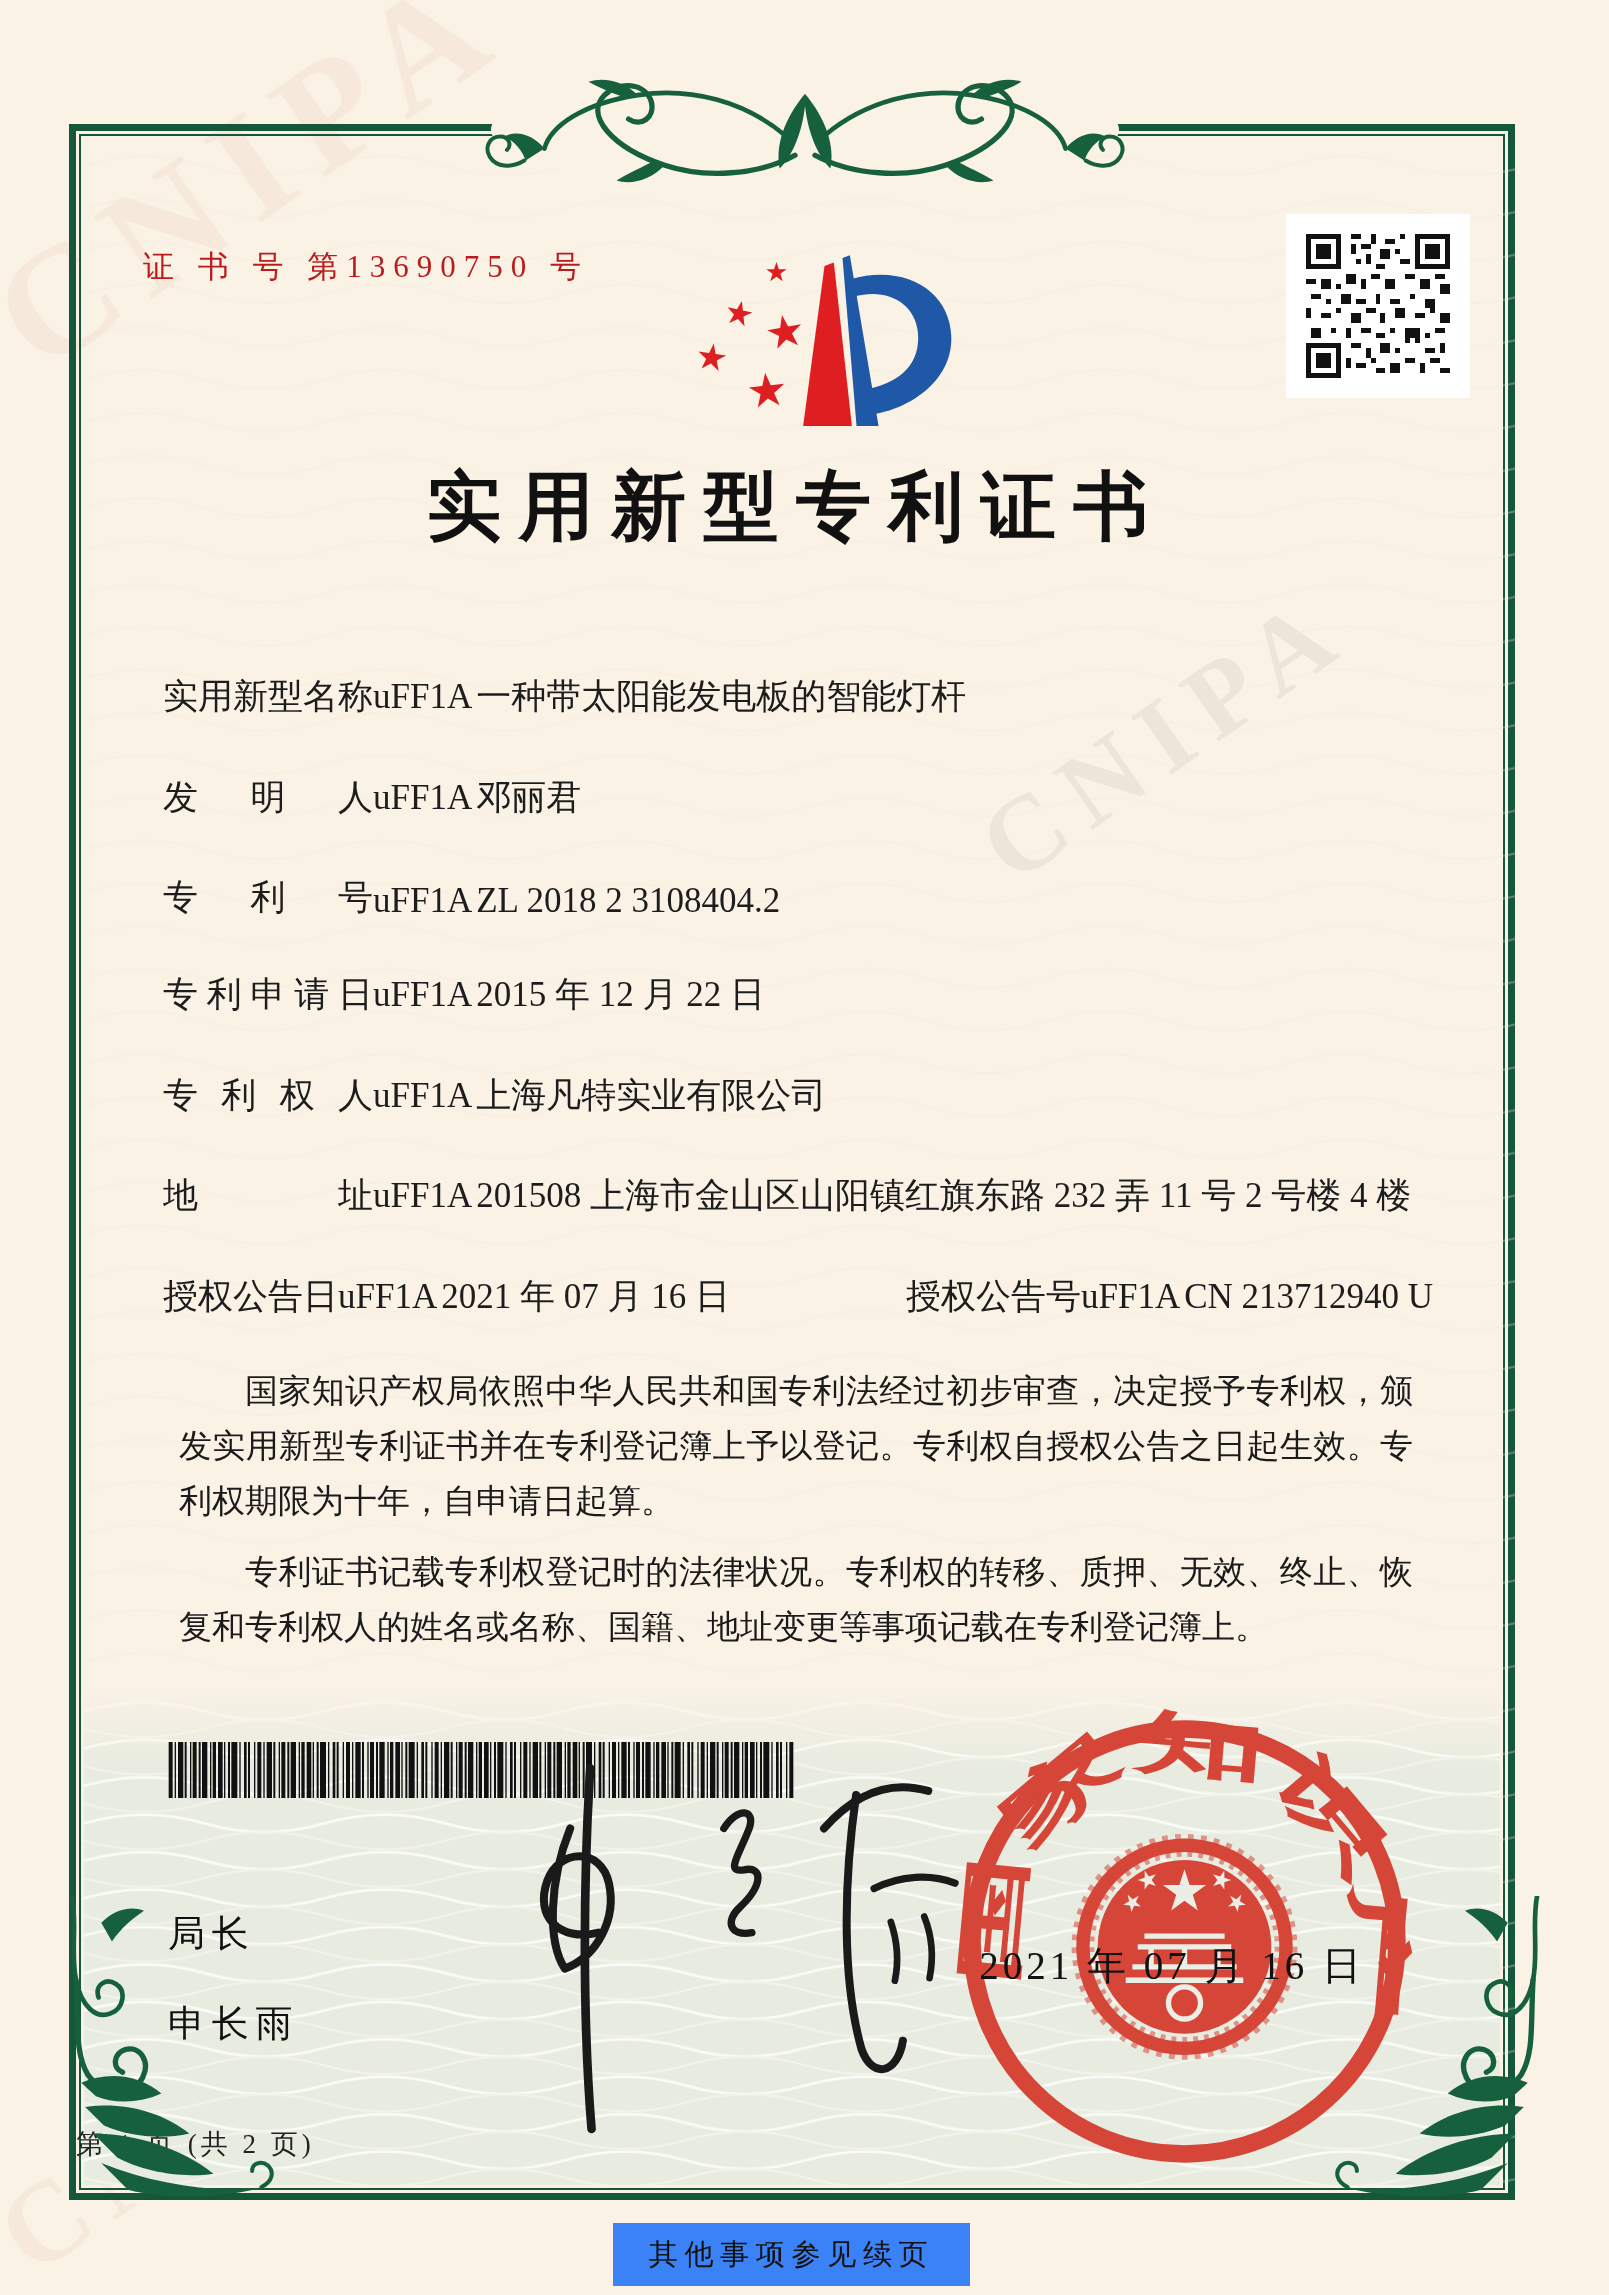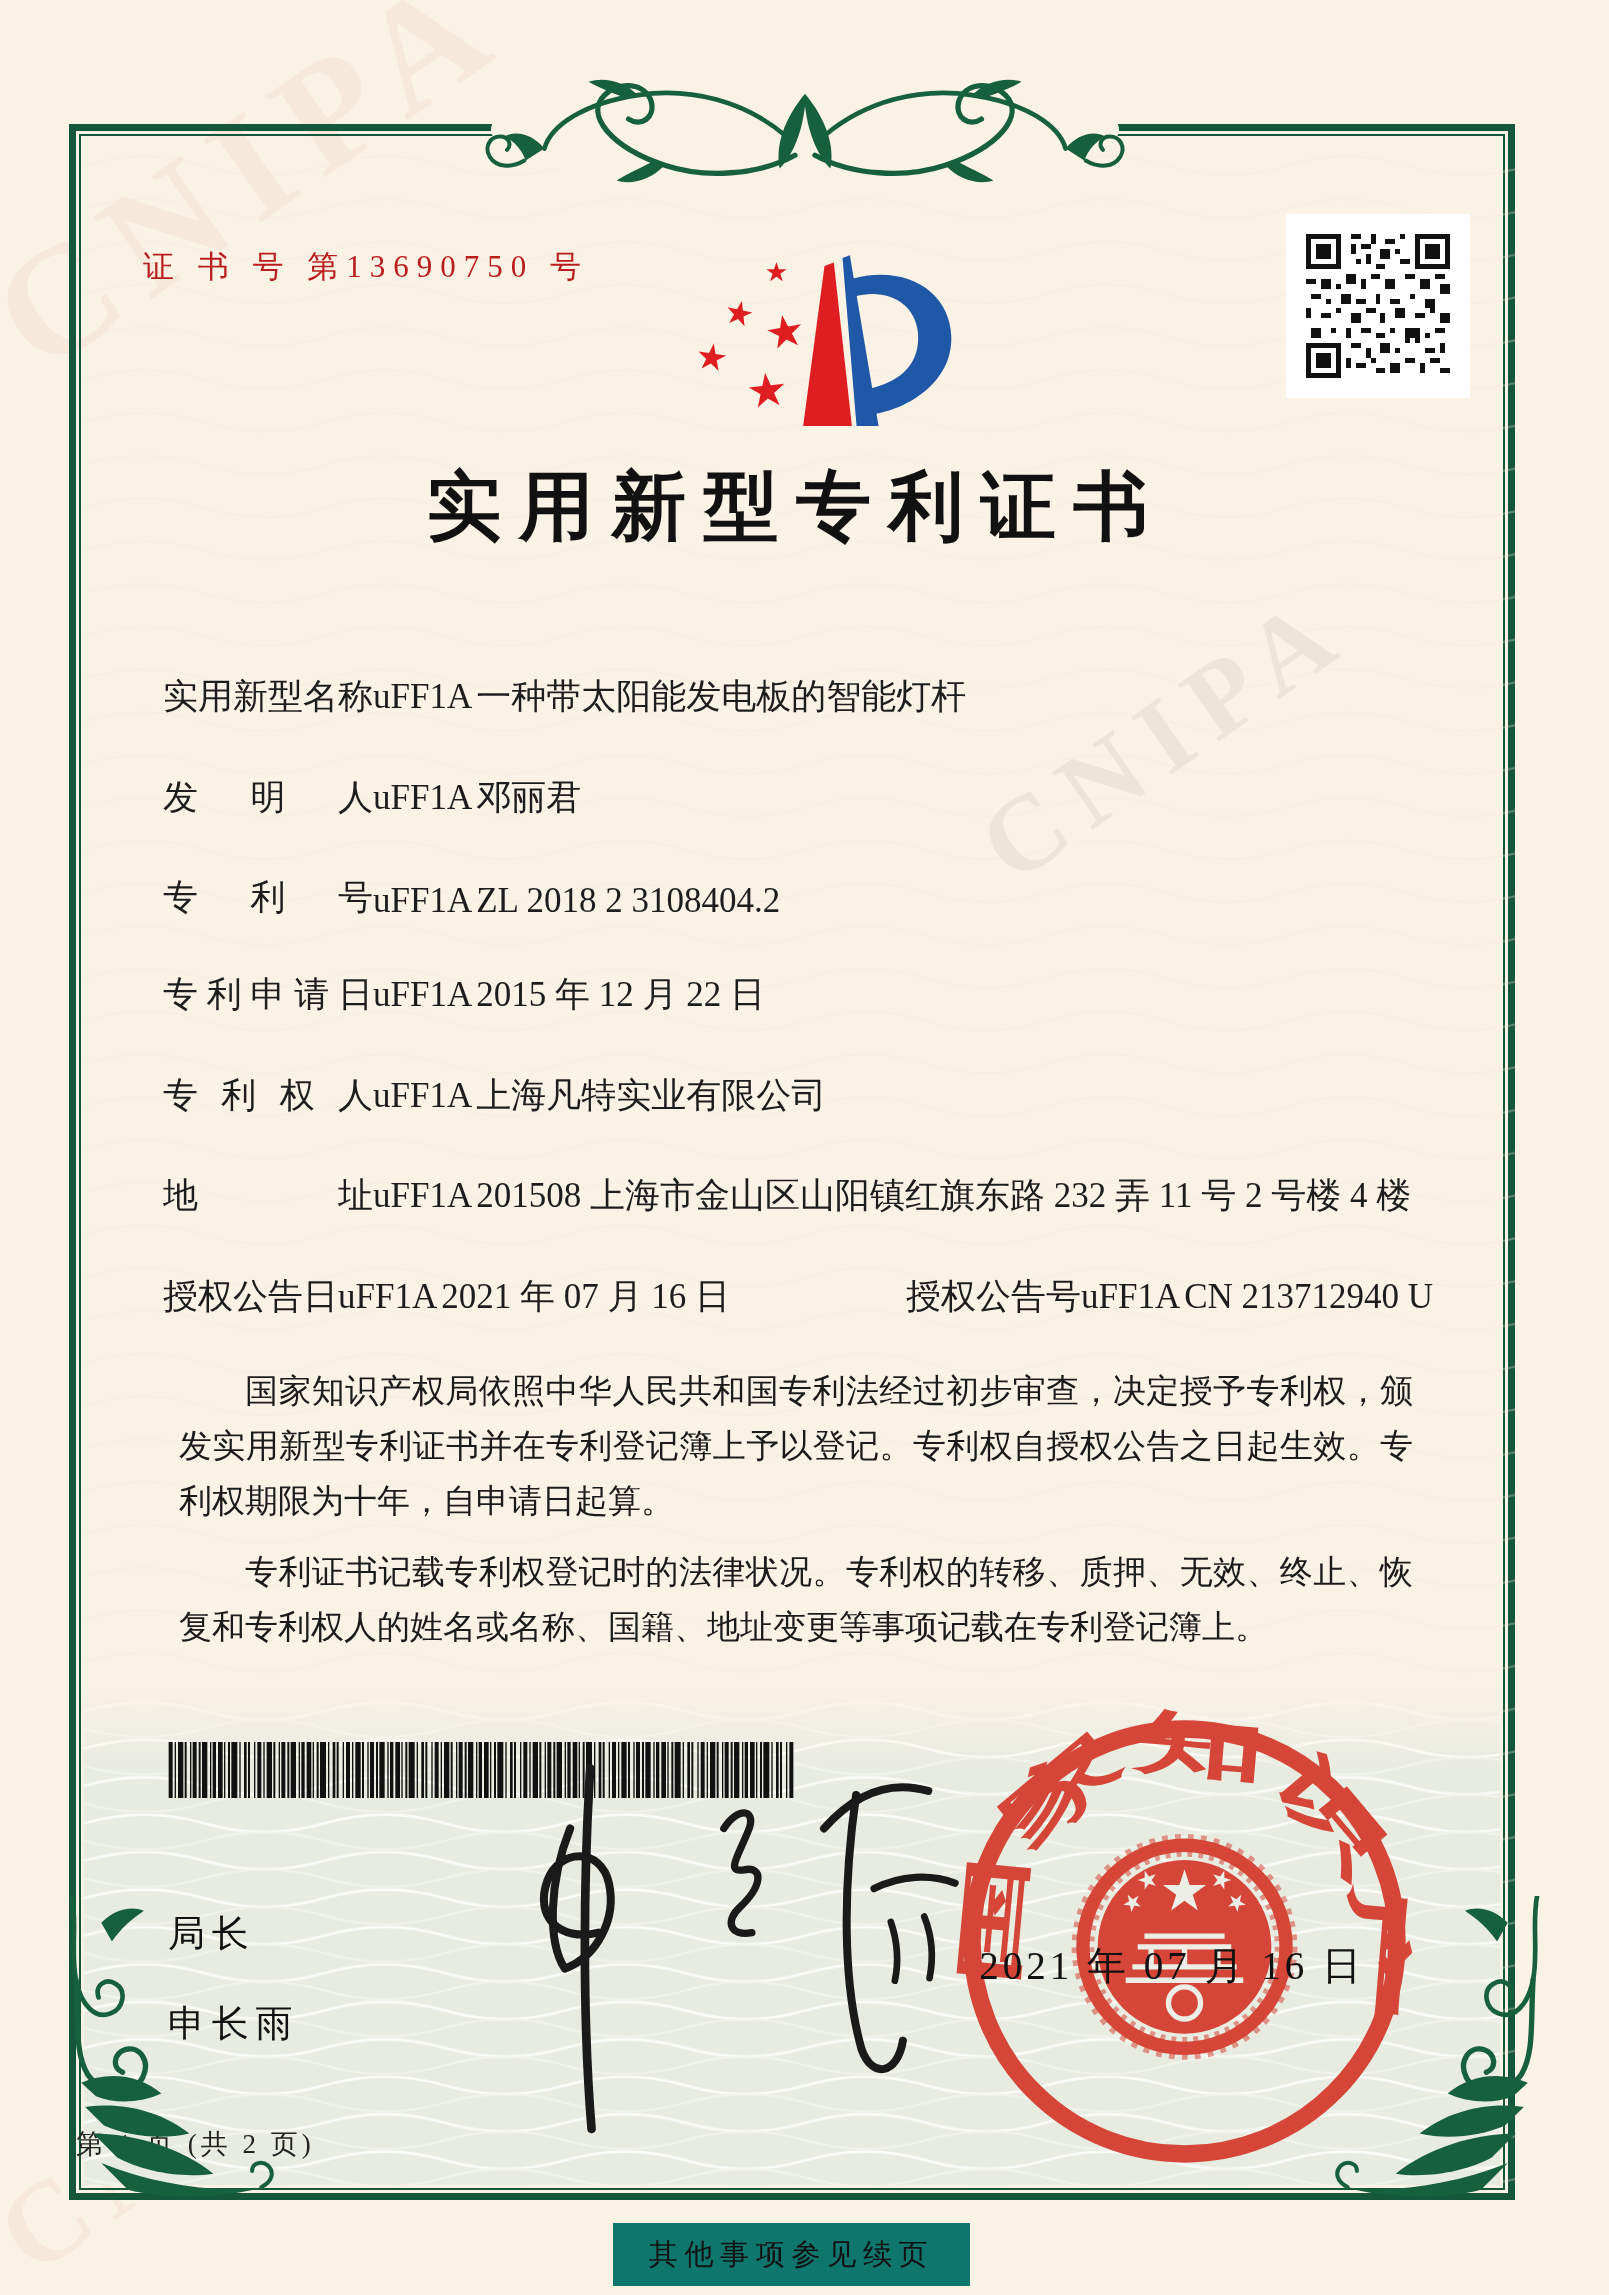--- a/index.html
+++ b/index.html
@@ -54,21 +54,21 @@
              font-size:39px;color:#111;letter-spacing:4px;}
 
   .page-info{position:absolute;left:0;top:1995px;width:100%;font-size:27px;
              color:#222;letter-spacing:4px;}
 
   .top-flourish{position:absolute;left:50%;top:55px;transform:translateX(-50%);}
   .corner{position:absolute;}
   .corner-left{left:61px;top:1896px;}
   .corner-right{left:1334px;top:1896px;transform:scaleX(-1);}
 
-  .continuation{position:absolute;left:613px;top:2223px;width:357px;height:63px;background:#0f766e;
+  .continuation{position:absolute;left:613px;top:2223px;width:357px;height:63px;background:#3b82f6;
                 display:flex;align-items:center;justify-content:center;font-size:29px;color:#111;
                 letter-spacing:6.7px;}
 </style>
 </head>
 <body>
 
 <div class="page">
 
   <div class="wm wm1">CNIPA</div>
   <div class="wm wm2">CNIPA</div>

